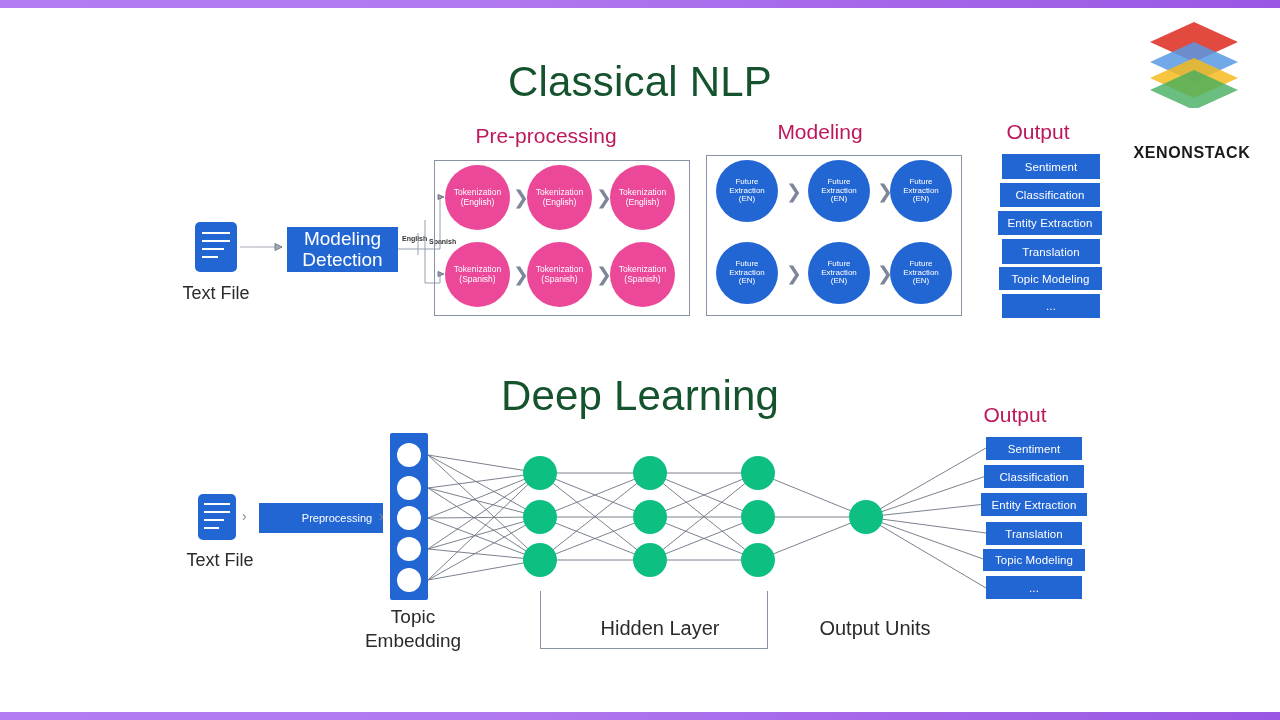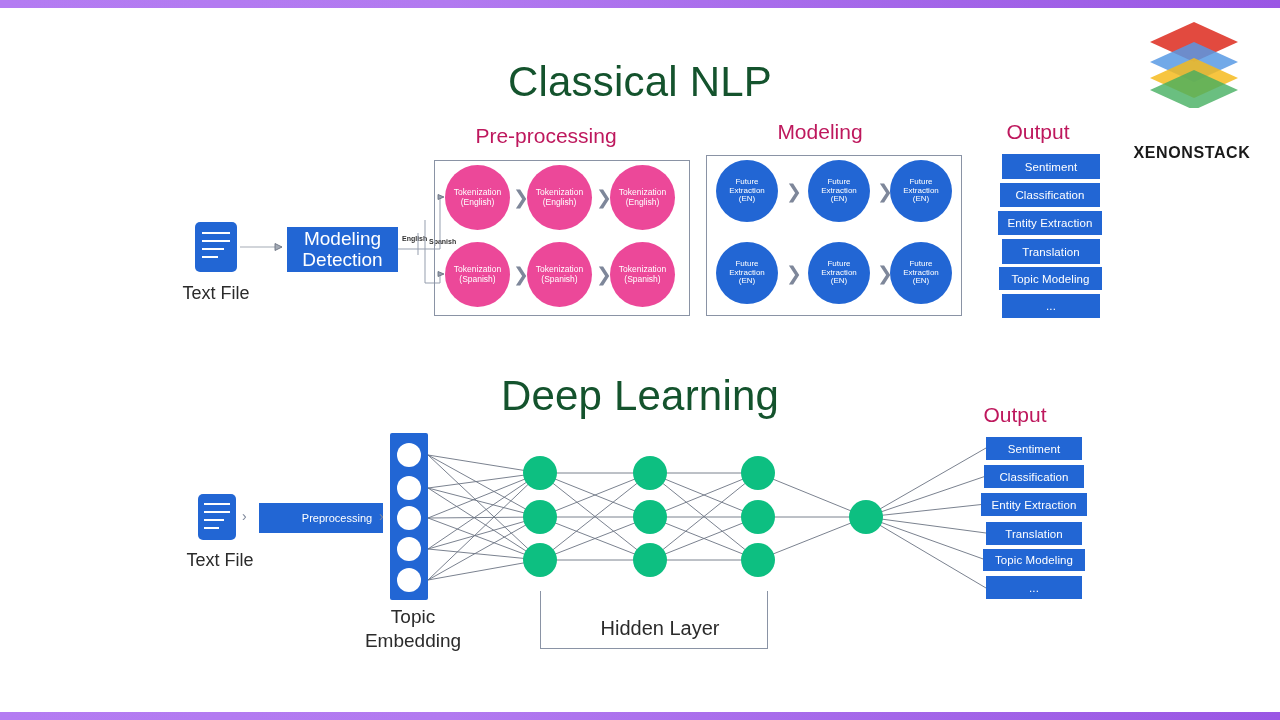--- a/index.html
+++ b/index.html
@@ -325,20 +325,21 @@
 
   <div class="node" style="left:741px; top:456px;"></div>
   <div class="node" style="left:741px; top:500px;"></div>
   <div class="node" style="left:741px; top:543px;"></div>
 
   <div class="node" style="left:849px; top:500px;"></div>
 
   <div class="framebox" style="left:540px; top:591px; width:228px; height:58px; border-top:none;"></div>
   <div class="small-label" style="left:540px; top:617px; width:240px; font-size:20px;">Hidden Layer</div>
 
+  <div class="small-label" style="left:790px; top:617px; width:170px; font-size:20px;">Output Units</div>
 
   <div class="sec-title" style="left:955px; top:403px; width:120px;">Output</div>
   <div class="outbox" style="left:986px; top:437px; width:96px; height:23px;">Sentiment</div>
   <div class="outbox" style="left:984px; top:465px; width:100px; height:23px;">Classification</div>
   <div class="outbox" style="left:981px; top:493px; width:106px; height:23px;">Entity Extraction</div>
   <div class="outbox" style="left:986px; top:522px; width:96px; height:23px;">Translation</div>
   <div class="outbox" style="left:983px; top:549px; width:102px; height:22px;">Topic Modeling</div>
   <div class="outbox" style="left:986px; top:576px; width:96px; height:23px;">...</div>
 
 </div>

